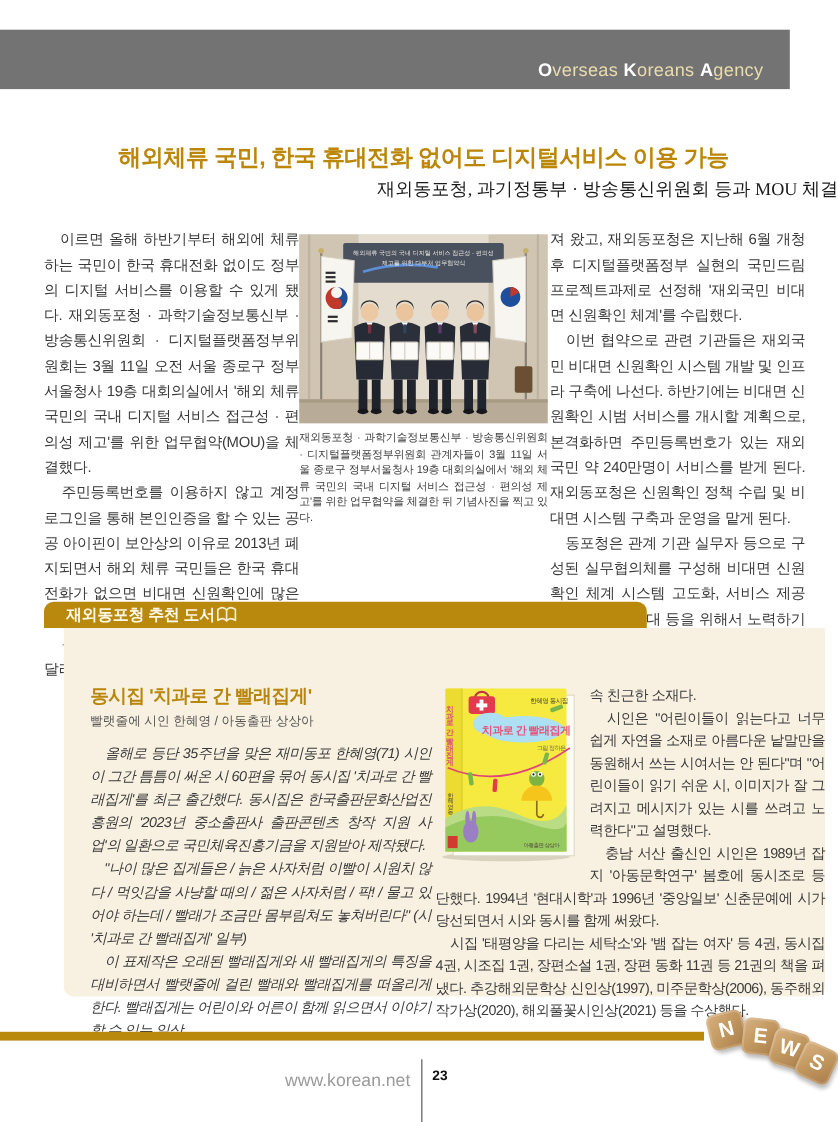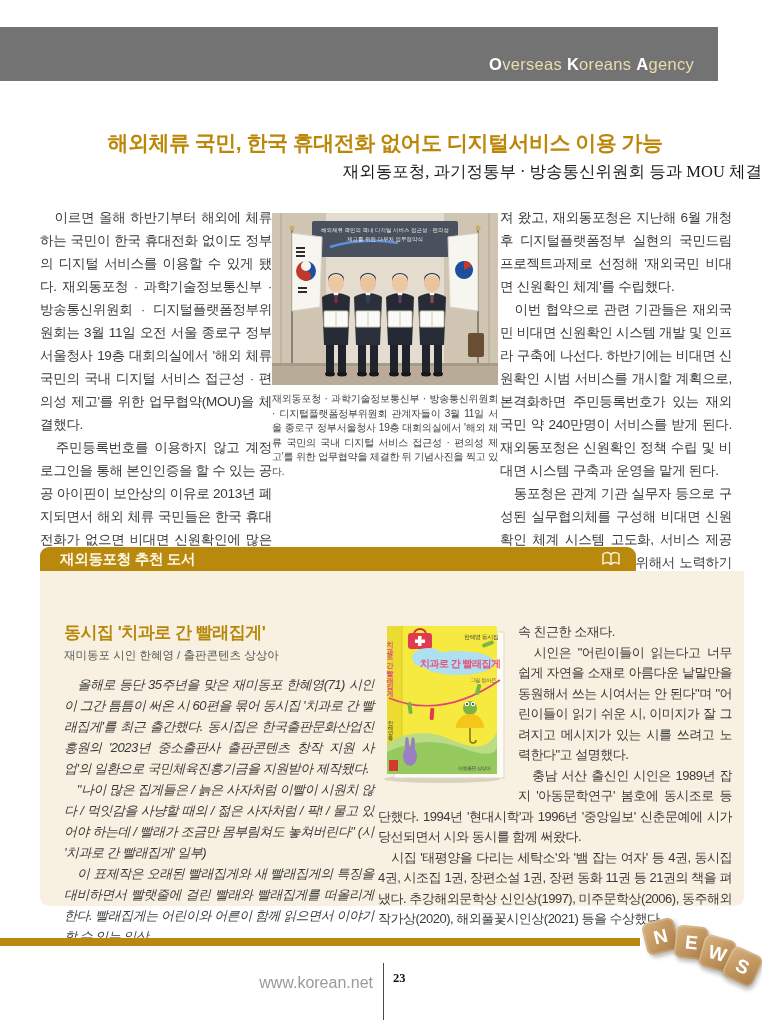--- a/index.html
+++ b/index.html
@@ -21,26 +21,26 @@
     word-break:break-all;white-space:pre-line;color:#3a3a3a;letter-spacing:-0.3px;}
   .col-left{left:40px;top:206px;width:232px;}
   .col-right{left:500px;top:206px;width:232px;}
   
   .photo{position:absolute;left:272px;top:213px;width:226px;margin:0;}
   .photo svg{display:block;}
   .photo figcaption{margin-top:7px;font-size:10px;line-height:14.5px;text-align:justify;
     word-break:break-all;color:#3c3c3c;letter-spacing:-0.2px;}
   
   .book-box{position:absolute;left:40px;top:547px;width:692px;height:359px;}
-  .box-header{position:absolute;left:0;top:0;width:596px;height:24px;background:#b8890d;
-    border-radius:9px 9px 0 0;display:flex;align-items:center;justify-content:space-between;
+  .box-header{position:absolute;left:0;top:0;width:548px;height:24px;background:#b8890d;
+    border-radius:9px 9px 0 0;display:flex;align-items:center;
     padding:0 14px 0 20px;box-sizing:border-box;}
   .box-header-title{font-size:14.5px;font-weight:bold;color:#fdf7e6;letter-spacing:-0.3px;}
-  .box-body{position:absolute;left:0;top:24px;width:692px;height:335px;background:#f8f1e1;
-    border-radius:0 0 9px 9px;padding-left:12px;}
+  .box-body{position:absolute;left:18px;top:24px;width:692px;height:335px;background:#f8f1e1;
+    border-radius:0 0 9px 9px;}
   .book-title{position:absolute;left:24px;top:50px;margin:0;font-size:17px;font-weight:bold;
     color:#b8860b;letter-spacing:-0.5px;}
   .book-byline{position:absolute;left:24px;top:77px;font-size:11.5px;color:#555;}
   .bcol{position:absolute;font-size:13px;line-height:21px;text-align:justify;word-break:break-all;
     white-space:pre-line;color:#3a3a3a;letter-spacing:-0.5px;font-style:italic;}
   .bcol-left{left:24px;top:103px;width:310px;}
   .bregion{position:absolute;left:338px;top:51px;width:354px;font-size:13px;line-height:20.5px;
     text-align:justify;word-break:break-all;color:#3a3a3a;letter-spacing:-0.5px;}
   .book-float{float:left;width:128px;height:160px;margin:2px 12px 4px 0;}
   .btext{white-space:pre-line;}
@@ -51,21 +51,21 @@
     background:linear-gradient(135deg,#d8b283 0%,#c49a62 45%,#a87c49 100%);
     box-shadow:2px 3px 4px rgba(0,0,0,.28), inset 0 0 0 2px rgba(255,255,255,.18);
     color:#fff;font-weight:bold;font-size:19px;display:flex;align-items:center;justify-content:center;}
   .nb-n{left:6px;top:8px;transform:rotate(-14deg);}
   .nb-e{left:37px;top:14px;transform:rotate(6deg);}
   .nb-w{left:63px;top:25px;transform:rotate(16deg);}
   .nb-s{left:88px;top:38px;transform:rotate(25deg);}
   
   .f-site{position:absolute;right:389px;top:974px;font-size:16px;color:#9a9a9a;}
   .f-line{position:absolute;left:383px;top:963px;width:1px;height:57px;background:#4a4a4a;}
-  .f-page{position:absolute;left:393px;top:971px;font-size:12.5px;font-weight:bold;color:#111;font-family:Liberation Serif, serif;}
+  .f-page{position:absolute;left:393px;top:971px;font-size:12.5px;font-weight:bold;color:#111;}
 </style>
 </head>
 <body>
 
 <div class="page">
 
   <div class="top-bar">
     <div class="brand"><span class="b">O</span><span>verseas </span><span class="b">K</span><span>oreans </span><span class="b">A</span><span>gency</span></div>
   </div>
 
@@ -178,21 +178,21 @@
   <section class="book-box">
     <div class="box-header">
       <span class="box-header-title">재외동포청 추천 도서</span>
       <svg width="22" height="16" viewBox="0 0 22 16">
         <path d="M3,3 C6,1 9,1 11,3.5 C13,1 16,1 19,3 L19,13 C16,11 13,11 11,13.5 C9,11 6,11 3,13 Z" fill="none" stroke="#f7efd6" stroke-width="1.5" stroke-linejoin="round"></path>
         <line x1="11" y1="3.5" x2="11" y2="13.5" stroke="#f7efd6" stroke-width="1.5"></line>
       </svg>
     </div>
     <div class="box-body">
       <h3 class="book-title">동시집 '치과로 간 빨래집게'</h3>
-      <div class="book-byline">재미동포 시인 한혜영 / 출판콘텐츠 상상아</div>
+      <div class="book-byline">빨랫줄에 시인 한혜영 / 아동출판 상상아</div>
 
       <div class="bcol bcol-left">　올해로 등단 35주년을 맞은 재미동포 한혜영(71) 시인이 그간 틈틈이 써온 시 60편을 묶어 동시집 '치과로 간 빨래집게'를 최근 출간했다. 동시집은 한국출판문화산업진흥원의 '2023년 중소출판사 출판콘텐츠 창작 지원 사업'의 일환으로 국민체육진흥기금을 지원받아 제작됐다.
 　"나이 많은 집게들은 / 늙은 사자처럼 이빨이 시원치 않다 / 먹잇감을 사냥할 때의 / 젊은 사자처럼 / 팍! / 물고 있어야 하는데 / 빨래가 조금만 몸부림쳐도 놓쳐버린다" (시 '치과로 간 빨래집게' 일부)
 　이 표제작은 오래된 빨래집게와 새 빨래집게의 특징을 대비하면서 빨랫줄에 걸린 빨래와 빨래집게를 떠올리게 한다. 빨래집게는 어린이와 어른이 함께 읽으면서 이야기할 수 있는 일상</div>
 
       <div class="bregion">
         <div class="book-float">
           <svg width="128" height="160" viewBox="0 0 128 160">
             <ellipse cx="64" cy="155" rx="58" ry="4" fill="rgba(80,70,40,0.18)"></ellipse>
 

